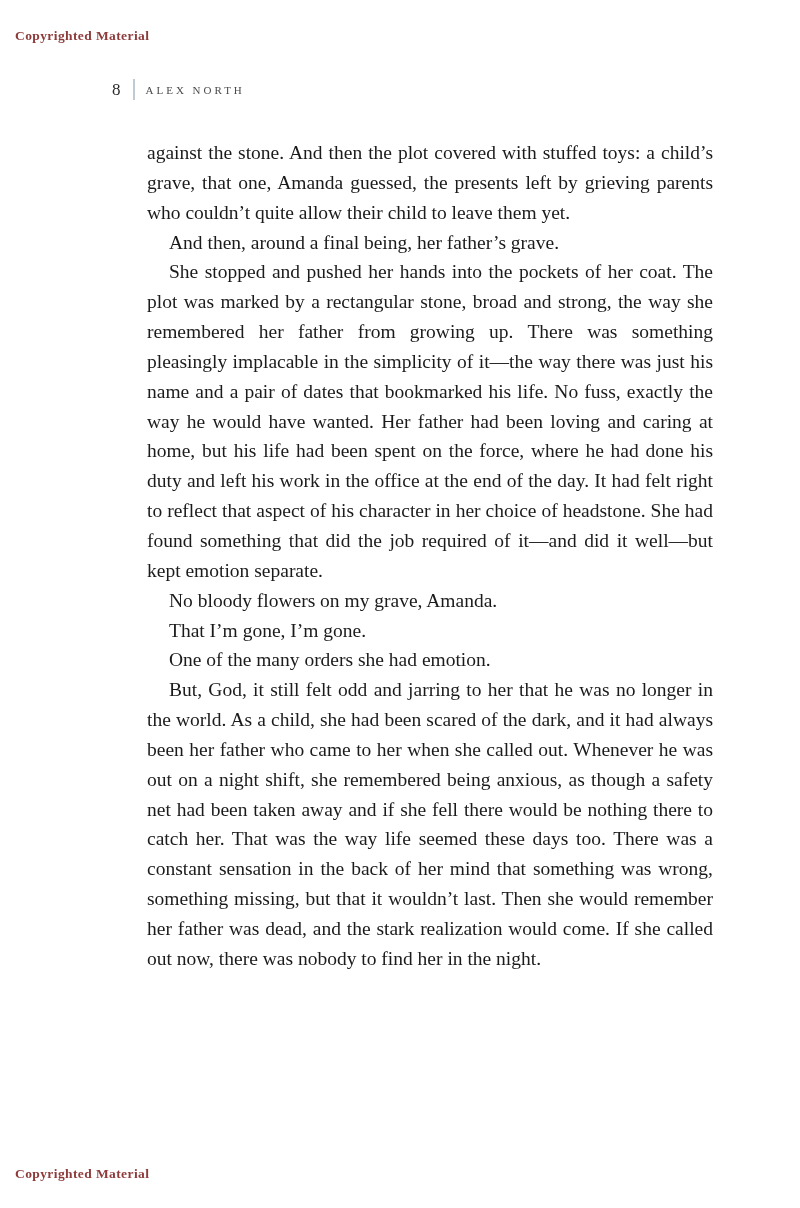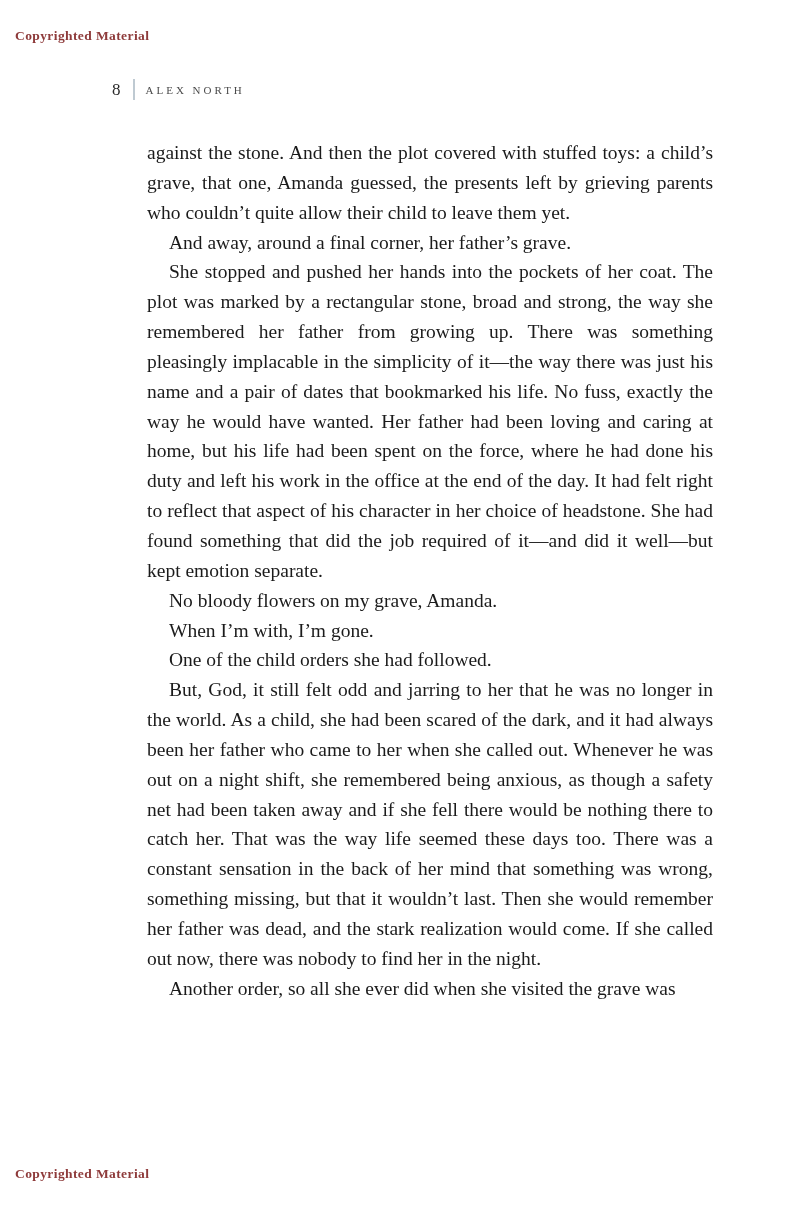--- a/index.html
+++ b/index.html
@@ -84,24 +84,23 @@
   <div class="copyright top">Copyrighted Material</div>
 
   <div class="running-header">
     <span class="page-number">8</span>
     <span class="header-rule"></span>
     <span class="author-name">ALEX NORTH</span>
   </div>
 
   <div class="body-text">
     <p class="">against the stone. And then the plot covered with stuffed toys: a child’s grave, that one, Amanda guessed, the presents left by grieving parents who couldn’t quite allow their child to leave them yet.</p>
-    <p class="indent">And away, around a final corner, her father’s grave.</p>
+    <p class="indent">And then, around a final being, her father’s grave.</p>
     <p class="indent">She stopped and pushed her hands into the pockets of her coat. The plot was marked by a rectangular stone, broad and strong, the way she remembered her father from growing up. There was something pleasingly implacable in the simplicity of it—the way there was just his name and a pair of dates that bookmarked his life. No fuss, exactly the way he would have wanted. Her father had been loving and caring at home, but his life had been spent on the force, where he had done his duty and left his work in the office at the end of the day. It had felt right to reflect that aspect of his character in her choice of headstone. She had found something that did the job required of it—and did it well—but kept emotion separate.</p>
     <p class="indent italic">No bloody flowers on my grave, Amanda.</p>
-    <p class="indent italic">When I’m with, I’m gone.</p>
-    <p class="indent">One of the child orders she had followed.</p>
+    <p class="indent italic">That I’m gone, I’m gone.</p>
+    <p class="indent">One of the many orders she had emotion.</p>
     <p class="indent">But, God, it still felt odd and jarring to her that he was no longer in the world. As a child, she had been scared of the dark, and it had always been her father who came to her when she called out. Whenever he was out on a night shift, she remembered being anxious, as though a safety net had been taken away and if she fell there would be nothing there to catch her. That was the way life seemed these days too. There was a constant sensation in the back of her mind that something was wrong, something missing, but that it wouldn’t last. Then she would remember her father was dead, and the stark realization would come. If she called out now, there was nobody to find her in the night.</p>
-    <p class="indent">Another order, so all she ever did when she visited the grave was</p>
   </div>
 
   <div class="copyright bottom">Copyrighted Material</div>
 
 </div>
 
 </body></html>

